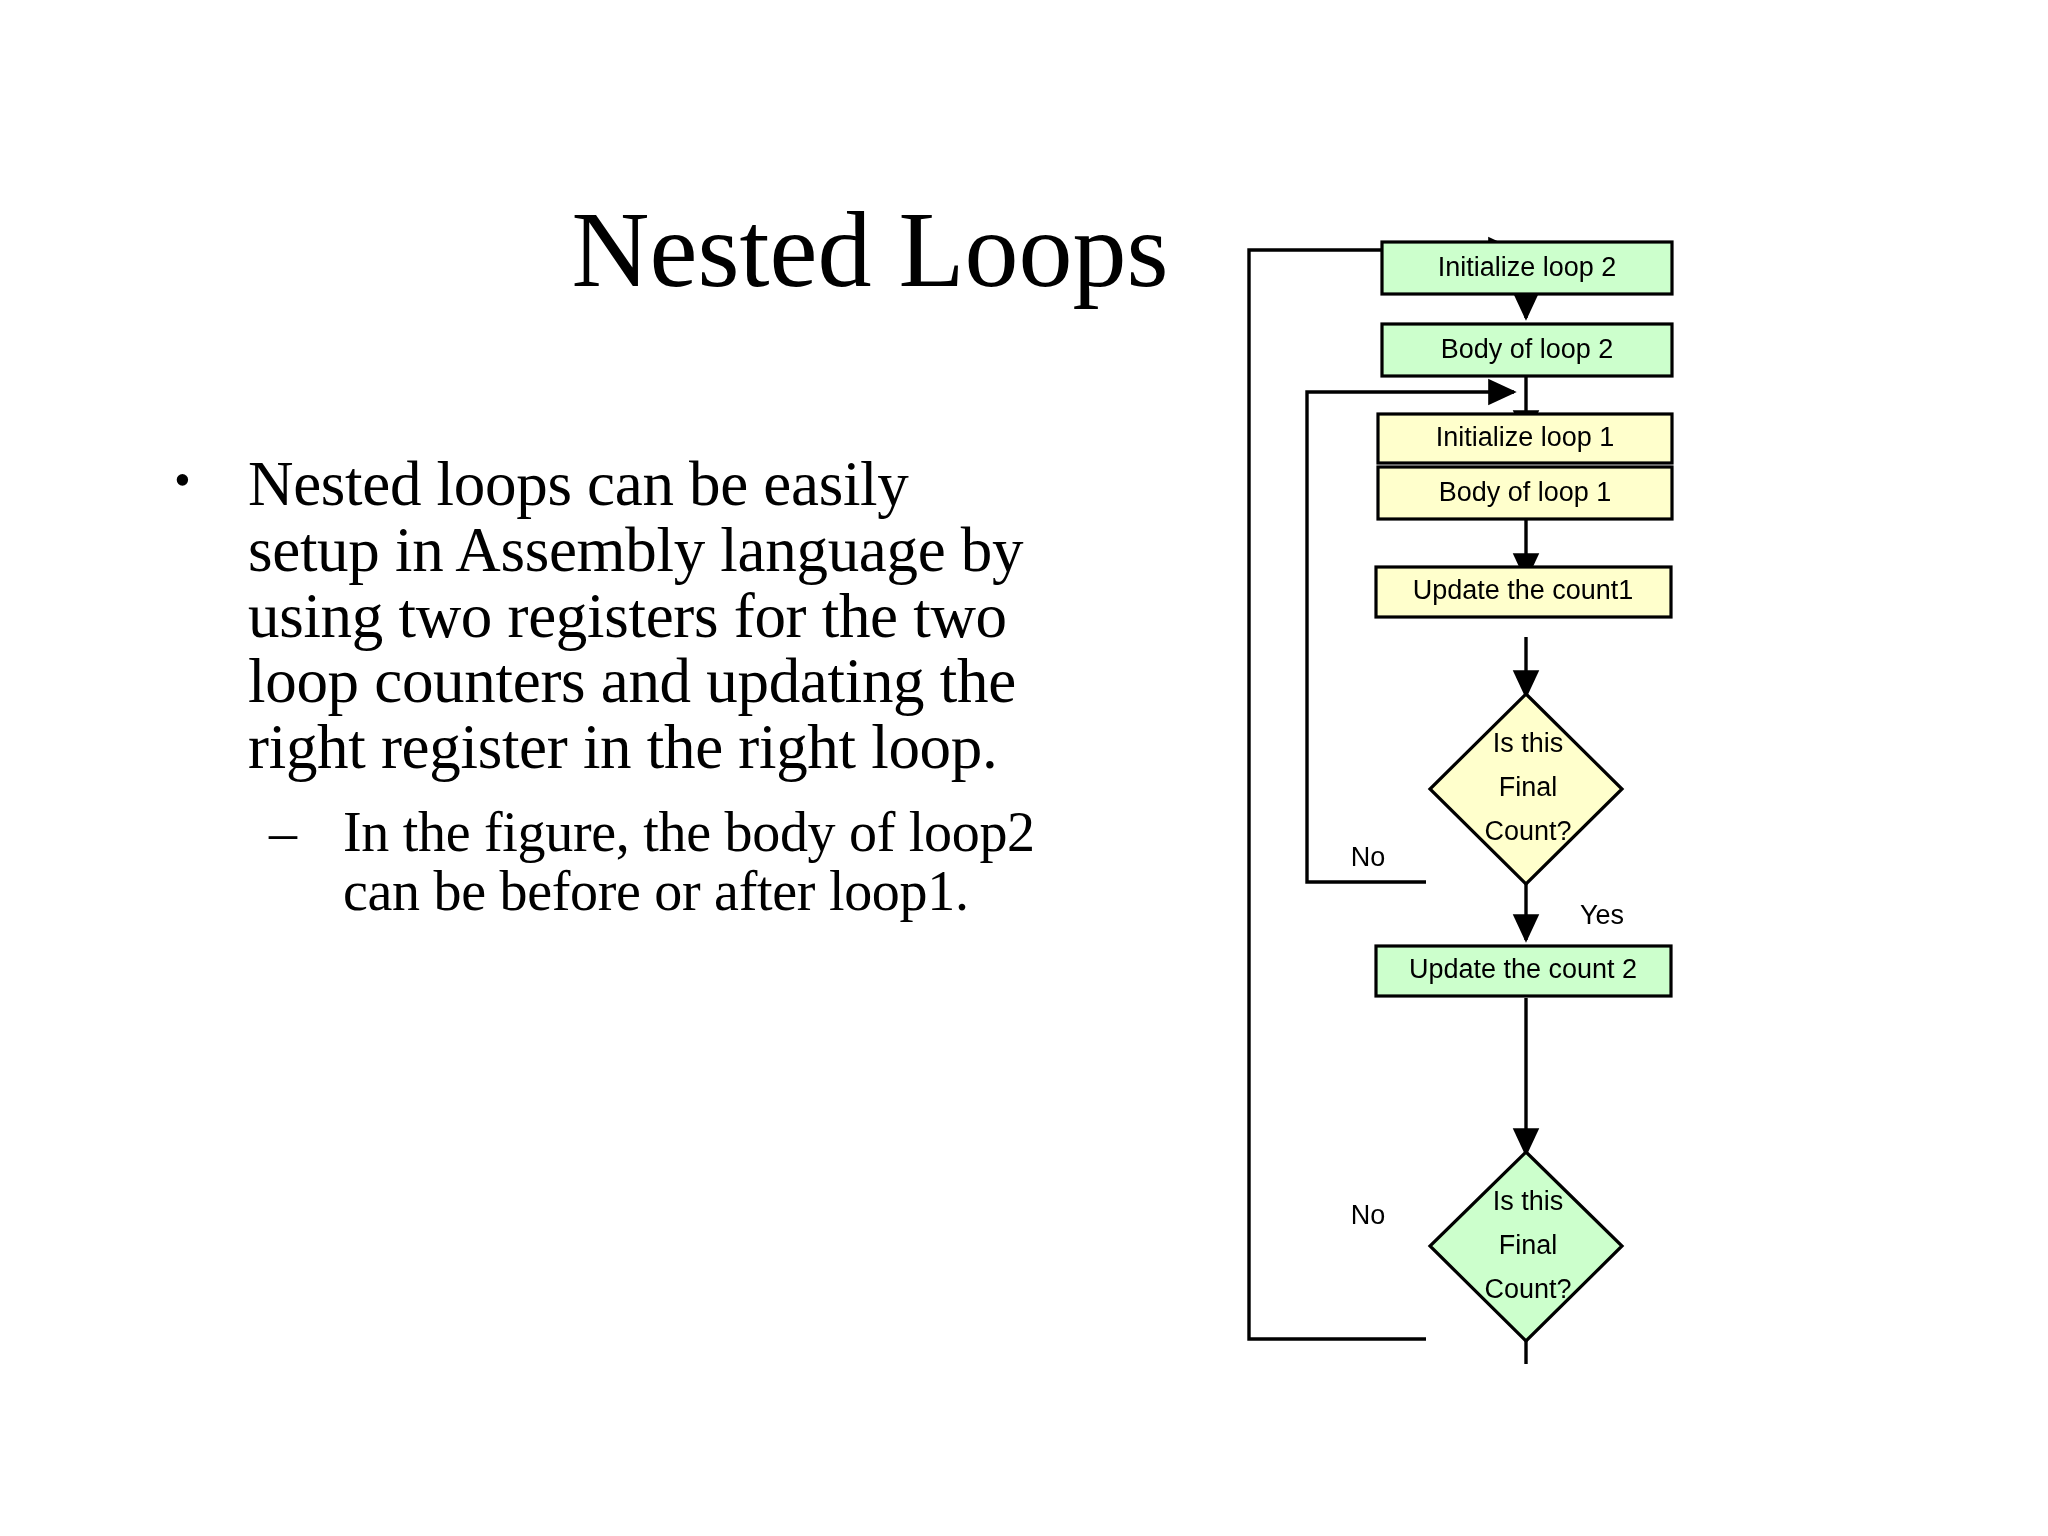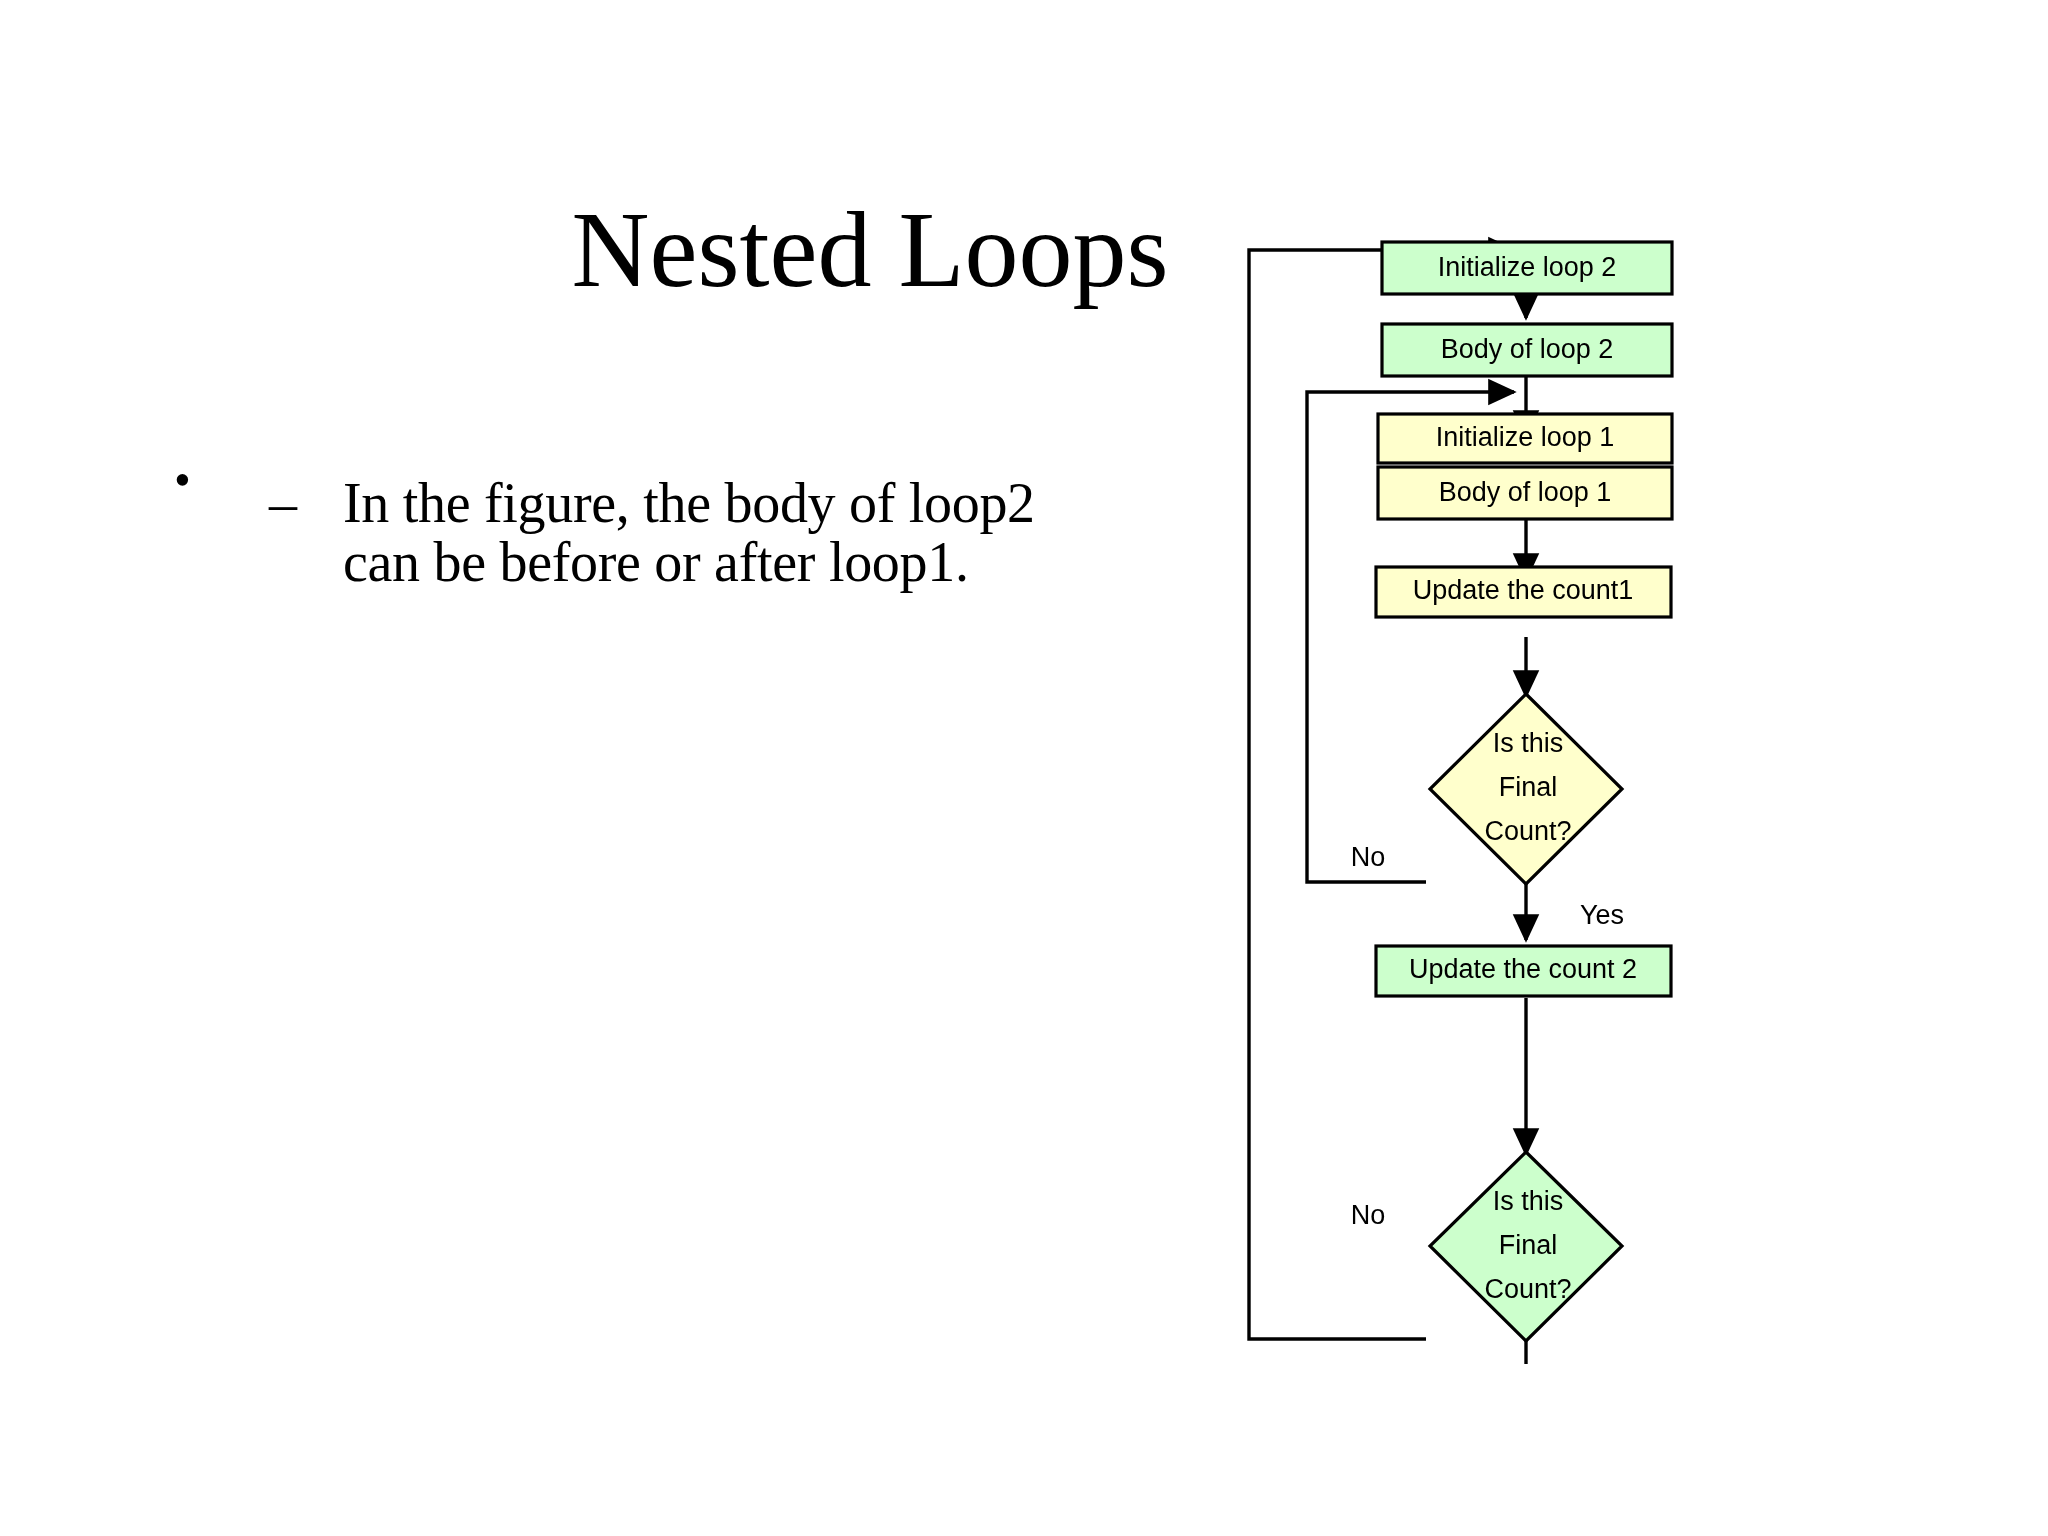--- a/index.html
+++ b/index.html
@@ -96,20 +96,21 @@
 </head>
 <body>
 
 <div id="slide">
 
   <div id="slide-title">Nested Loops</div>
 
   <div id="body-text">
     <div class="bullet-l1">
       <span class="marker">•</span>
+      <span>Nested loops can be easily setup in Assembly language by using two registers for the two loop counters and updating the right register in the right loop.</span>
     </div>
     <div class="bullet-l2">
       <span class="marker">–</span>
       <span>In the figure, the body of loop2 can be before or after loop1.</span>
     </div>
   </div>
 
   <div id="flowchart">
     <svg width="520" height="1140" viewBox="0 0 520 1140" xmlns="http://www.w3.org/2000/svg">
 

